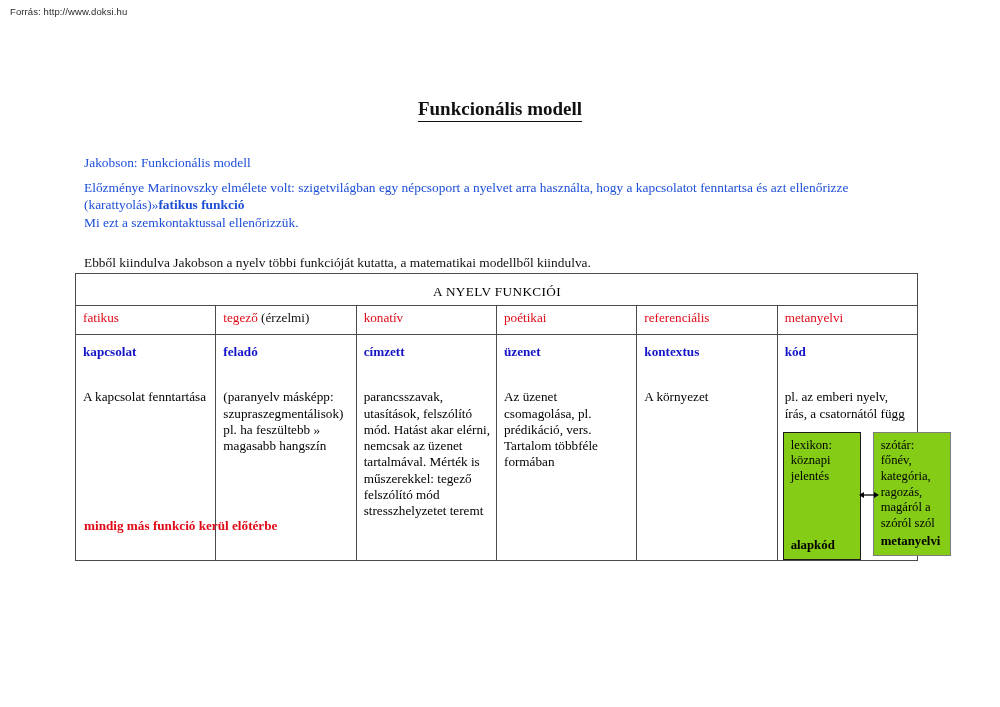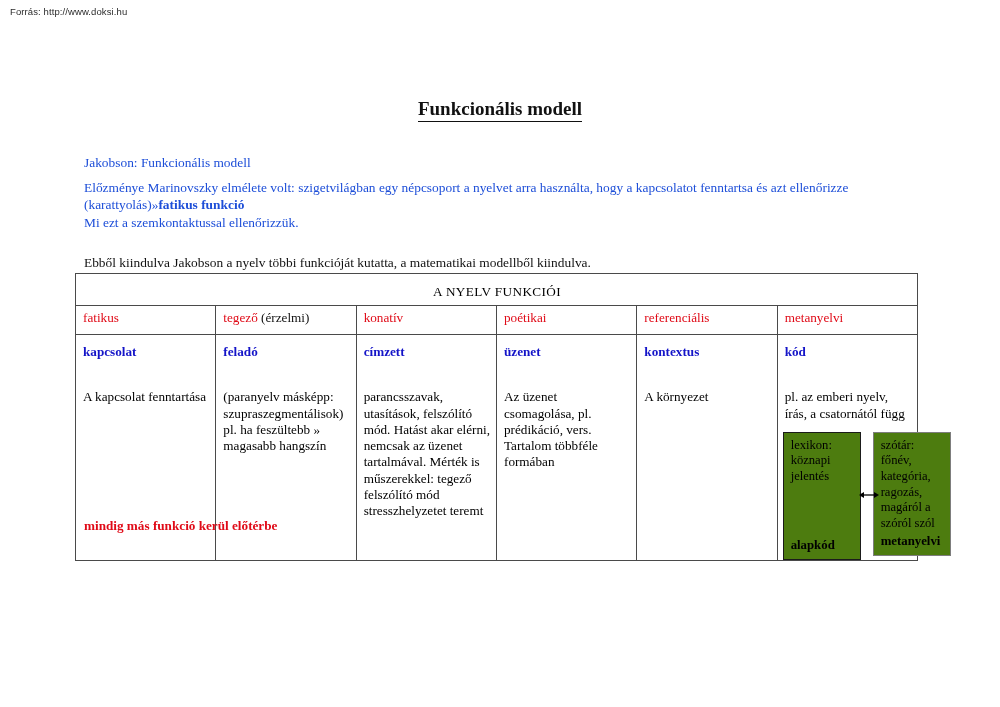--- a/index.html
+++ b/index.html
@@ -128,21 +128,21 @@
     margin-top: 10px;
     height: 128px;
   }
   .nest-box {
     position: absolute;
     top: 0;
     box-sizing: border-box;
     font-size: 12.6px;
     line-height: 15.6px;
     padding: 5px 6px 4px 7px;
-    background: #4d7c0f;
+    background: #84cc16;
   }
   .nest-left {
     left: -2px;
     width: 78px;
     height: 128px;
     border: 1.4px solid #1b1b1b;
   }
   .nest-right {
     left: 88px;
     width: 78px;

